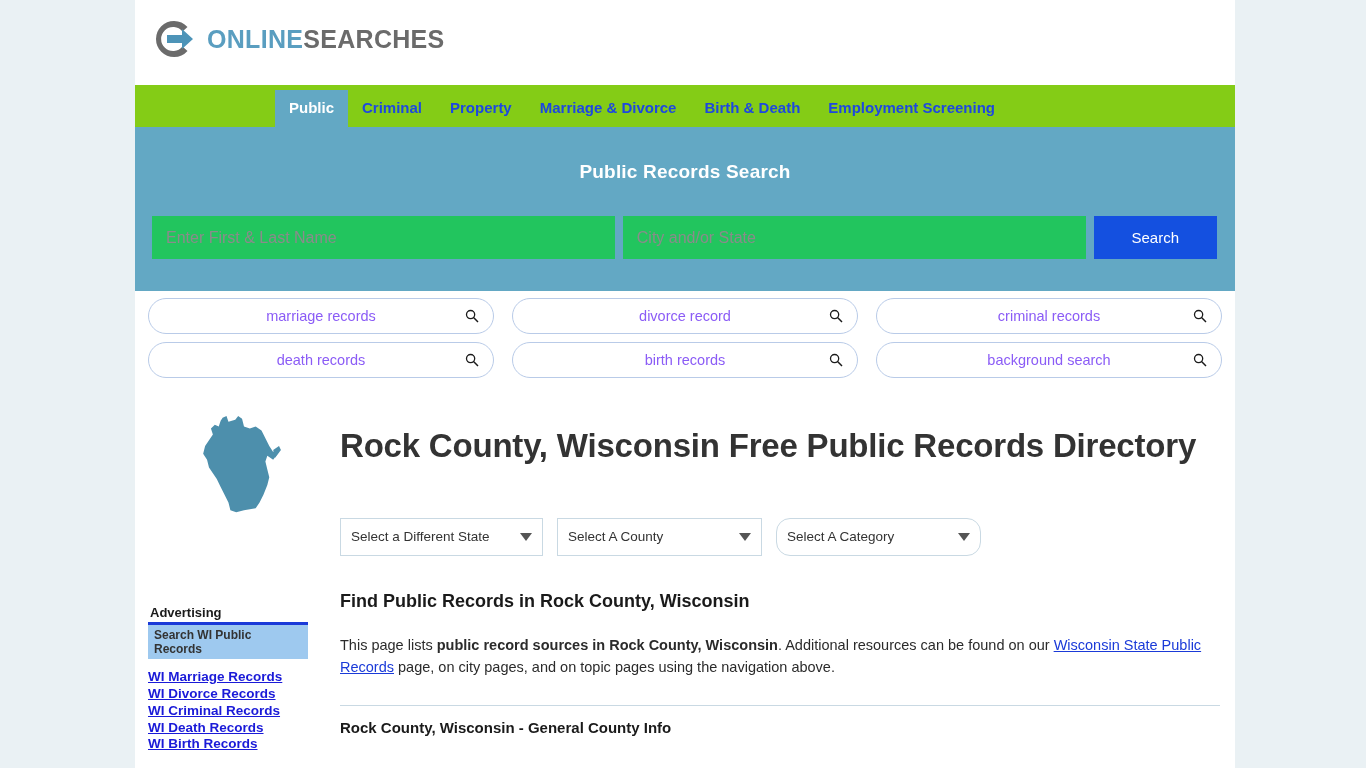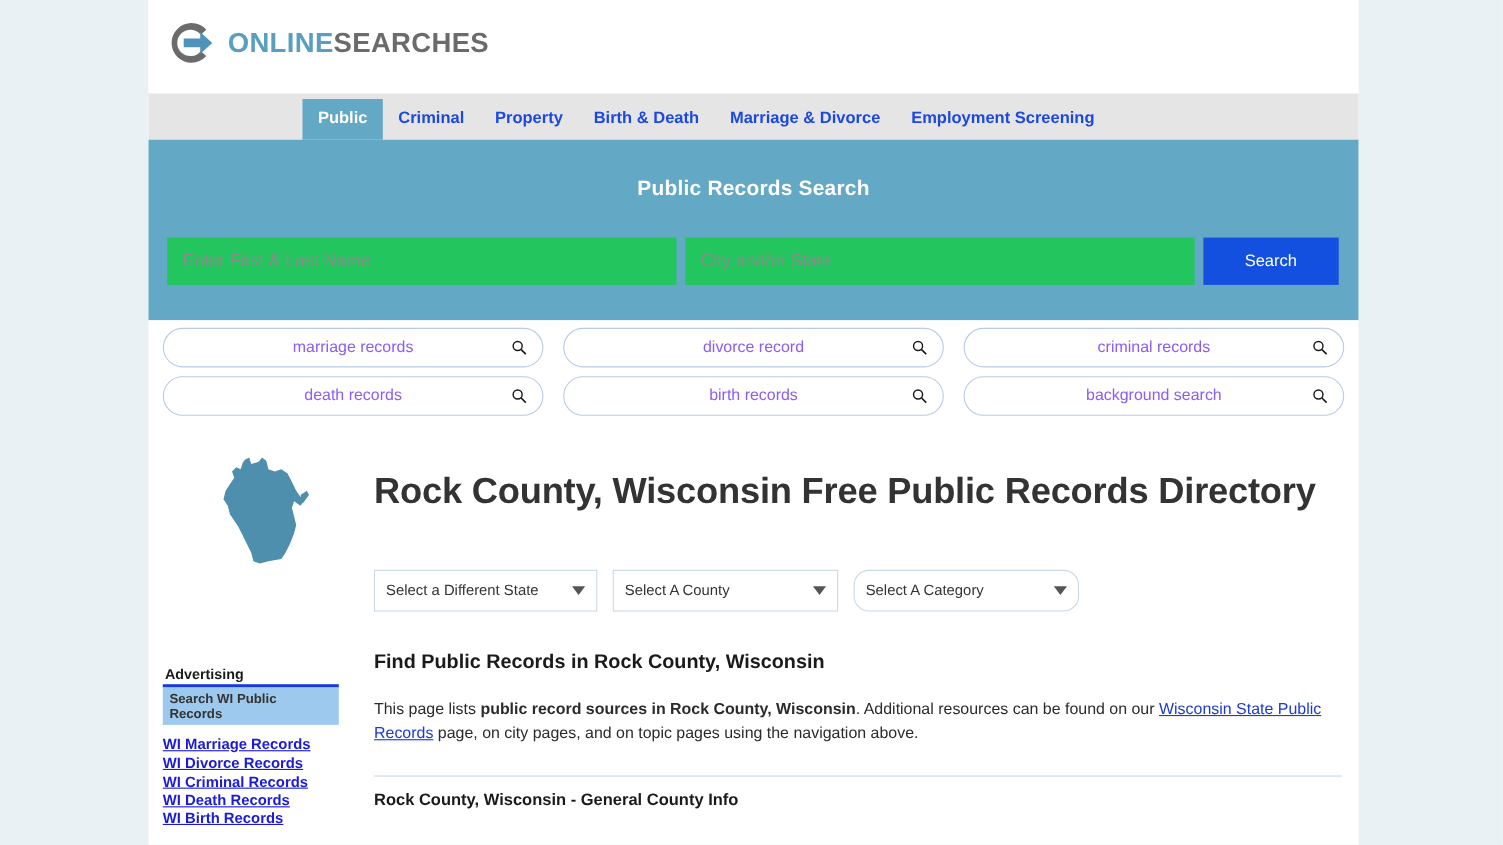--- a/index.html
+++ b/index.html
@@ -53,21 +53,21 @@
   .logo-online { color: #5a9ec0; }
   .logo-searches { color: #6b6b6b; }
 
   
   .nav {
     position: absolute;
     left: 0;
     top: 85px;
     width: 1100px;
     height: 42px;
-    background: #e5e5e5;
+    background: #84cc16;
     display: flex;
     align-items: flex-end;
     padding-left: 140px;
   }
   .nav-item {
     font-size: 15px;
     font-weight: bold;
     color: #1d48e0;
     padding: 10px 14px 12px 14px;
     cursor: pointer;
@@ -318,22 +318,22 @@
         <span class="logo-text">
           <span class="logo-online">ONLINE</span><span class="logo-searches">SEARCHES</span>
         </span>
       </div>
     </div>
 
     <div class="nav">
       <div class="nav-item active">Public</div>
       <div class="nav-item">Criminal</div>
       <div class="nav-item">Property</div>
+      <div class="nav-item">Marriage &amp; Divorce</div>
       <div class="nav-item">Birth &amp; Death</div>
-      <div class="nav-item">Marriage &amp; Divorce</div>
       <div class="nav-item">Employment Screening</div>
     </div>
 
     <div class="search-banner">
       <div class="banner-title">Public Records Search</div>
       <div class="search-row">
         <input id="name-field" class="search-field" type="text" placeholder="Enter First &amp; Last Name" style="">
         <input id="place-field" class="search-field" type="text" placeholder="City and/or State" style="">
         <button class="search-btn">Search</button>
       </div>

